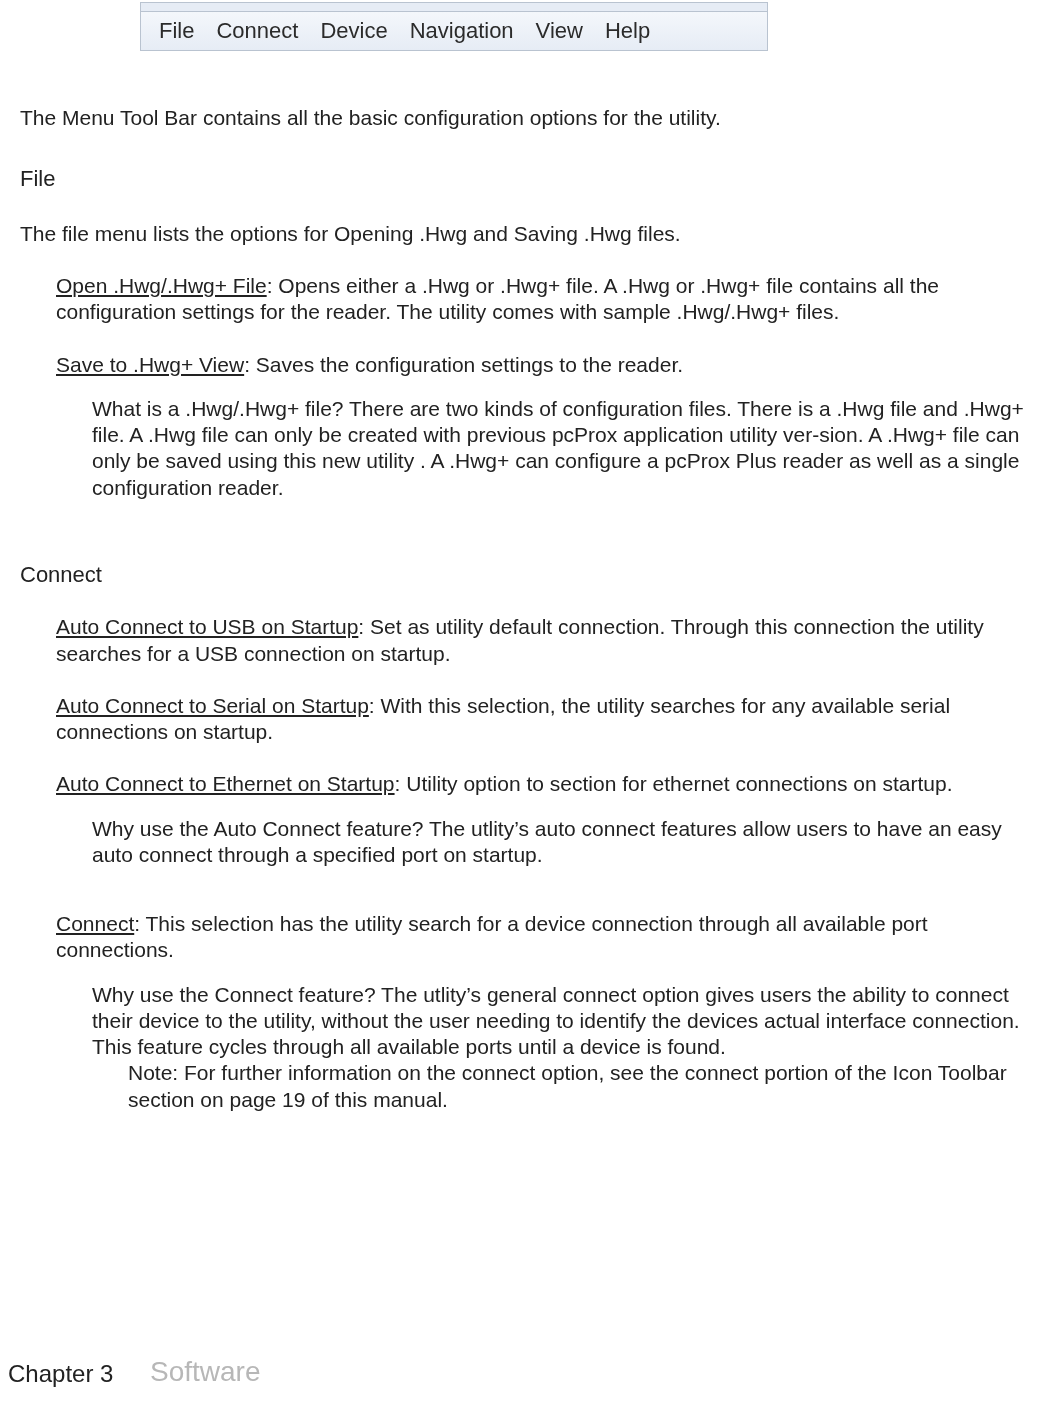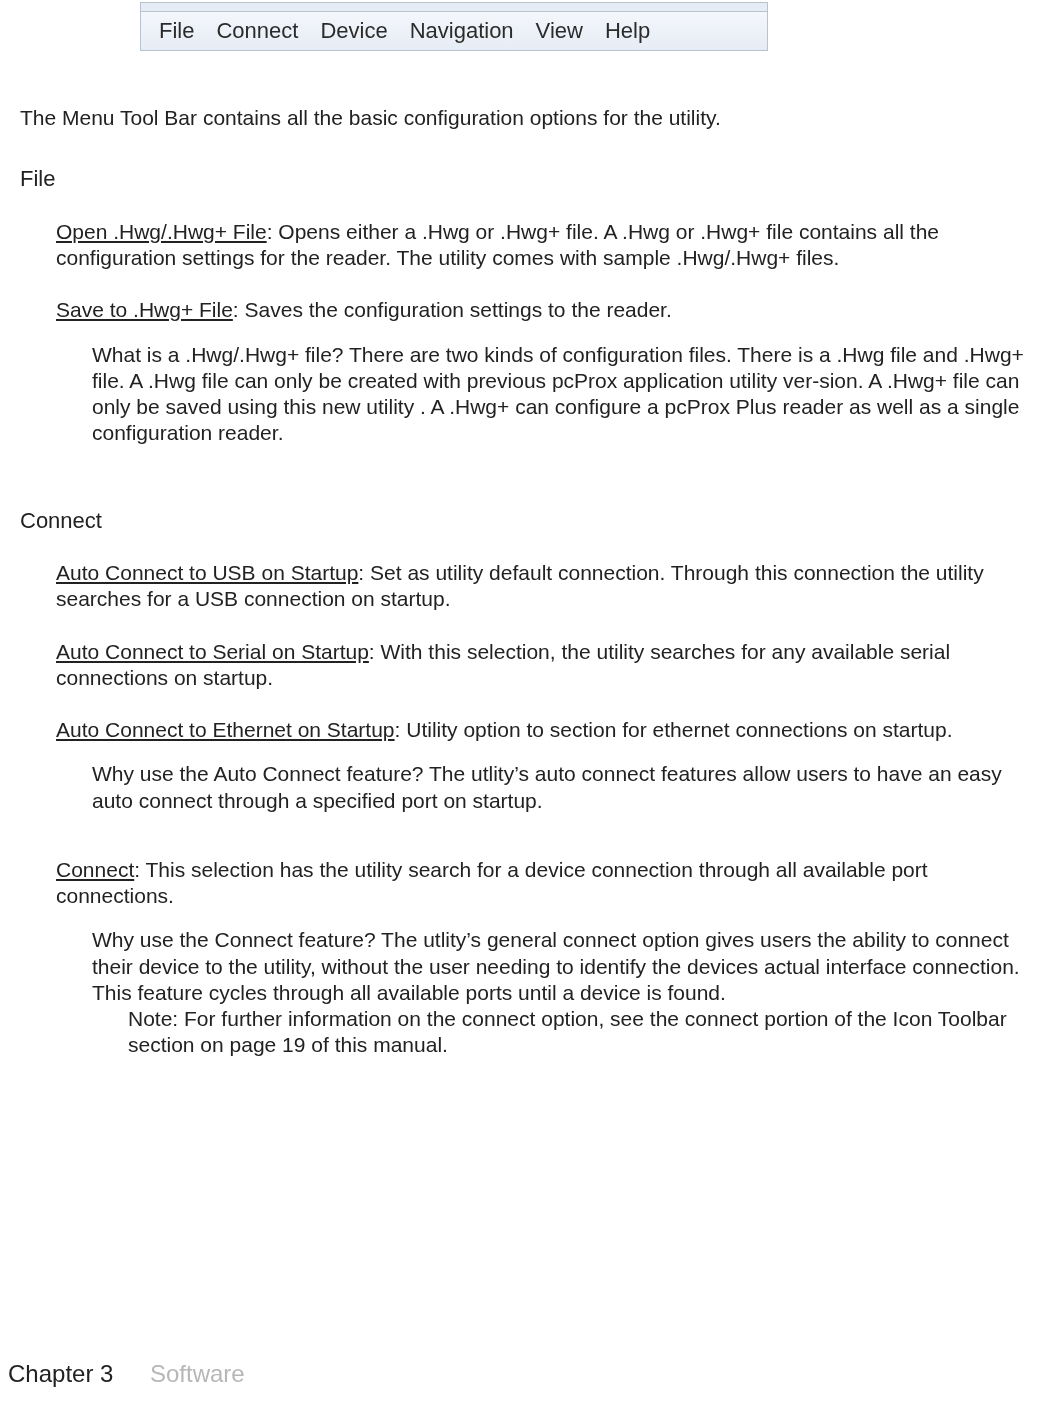--- a/index.html
+++ b/index.html
@@ -60,21 +60,21 @@
     position: absolute;
     left: 8px;
     bottom: 16px;
     font-size: 24px;
     color: #222;
   }
   .footer-soft {
     position: absolute;
     left: 150px;
     bottom: 16px;
-    font-size: 24px;
+    font-size: 28px;
     color: #b7b7b7;
   }
 </style>
 </head>
 <body>
 
 <div class="page">
 
   <div class="menubar-wrap">
     <div class="menubar-top"></div>
@@ -86,27 +86,28 @@
       <span>View</span>
       <span>Help</span>
     </div>
   </div>
 
   <div class="content">
 
     <div class="p-lead">The Menu  Tool  Bar contains  all the basic configuration  options  for the utility.</div>
 
     <div class="h-section">File</div>
+    <div class="para">The file menu lists the options for Opening  .Hwg  and Saving .Hwg  files.</div>
 
     <div class="indent1">
       <span class="u">Open .Hwg/.Hwg+  File</span><span>: Opens either  a .Hwg or .Hwg+ file.  A .Hwg or .Hwg+ file contains all the configuration settings for the reader. The utility comes with sample .Hwg/.Hwg+ files.</span>
     </div>
 
     <div class="indent1">
-      <span class="u">Save to .Hwg+  File</span><span>: Saves the configuration settings to the reader.</span>
+      <span class="u">Save to .Hwg+  View</span><span>: Saves the configuration settings to the reader.</span>
     </div>
 
     <div class="indent2">What is a .Hwg/.Hwg+  file? There are two kinds of configuration  files. There is a .Hwg  file and .Hwg+ file. A .Hwg file can only be created with previous pcProx application utility ver-sion. A .Hwg+ file can only be saved using this new utility . A .Hwg+  can configure a pcProx Plus reader as well as a single configuration  reader.</div>
 
 
     <div class="h-section" style="margin-top:60px;">Connect</div>
 
     <div class="indent1">
       <span class="u">Auto Connect to USB on Startup</span><span>:  Set as utility default connection. Through this connection the utility searches for a USB connection on startup.</span>
     </div>

